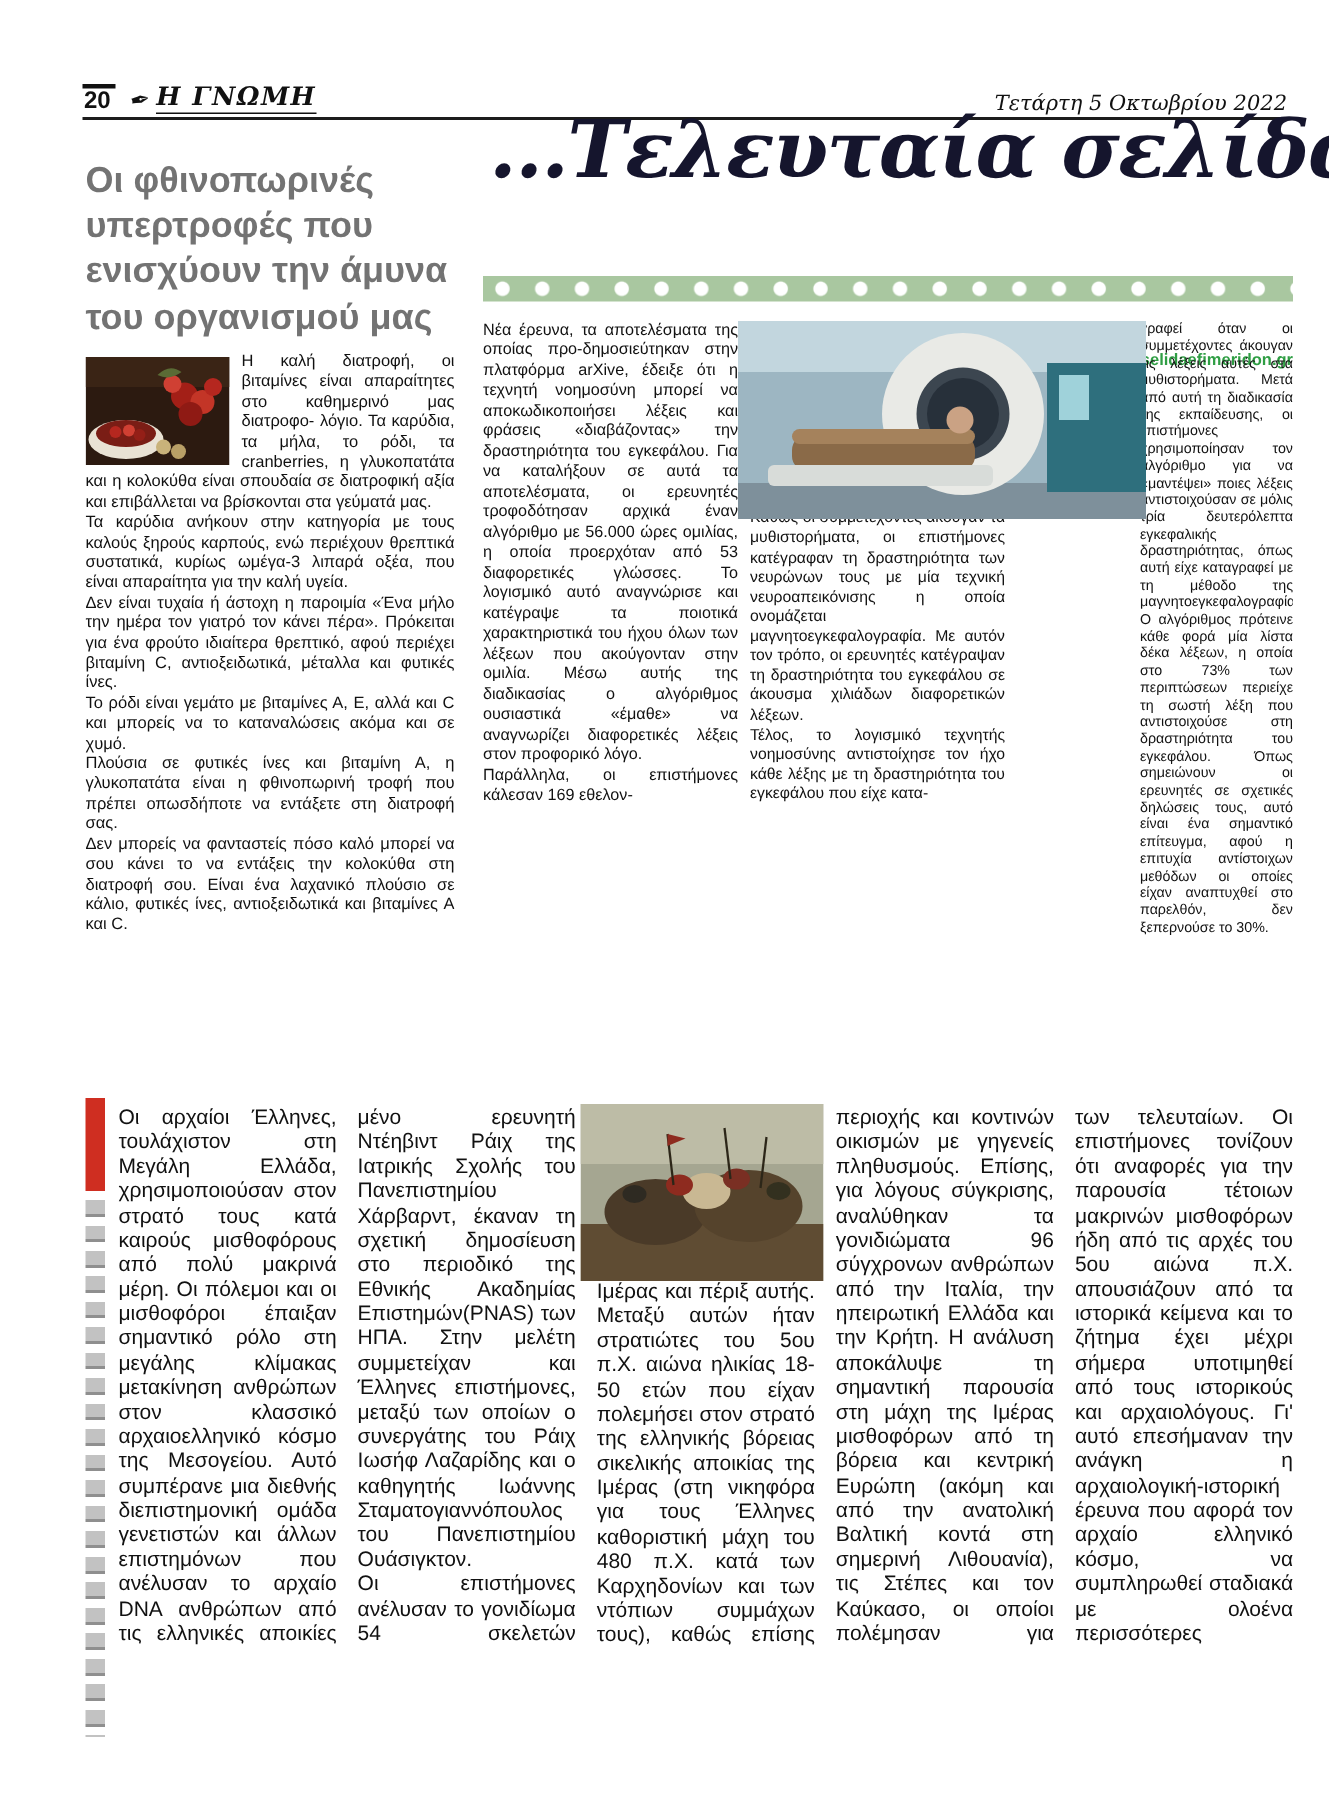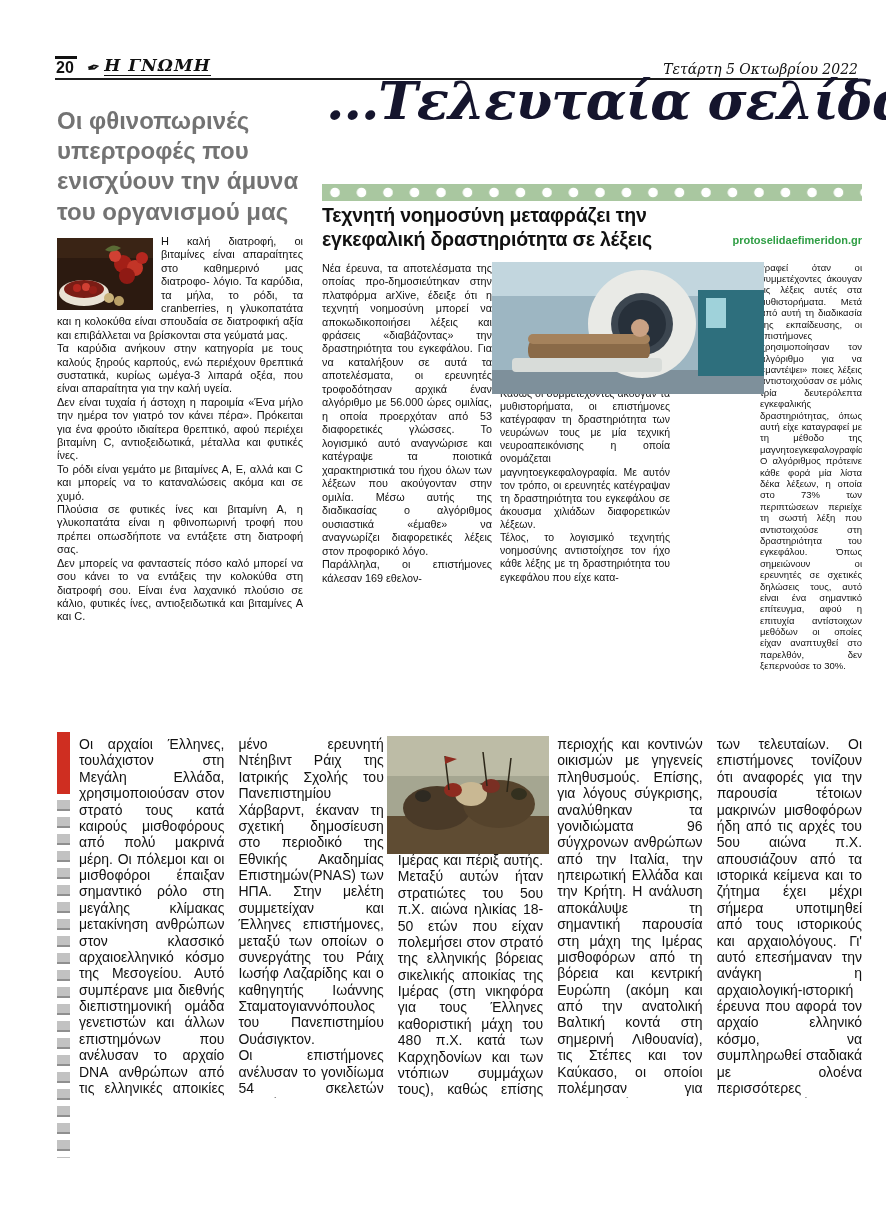--- a/index.html
+++ b/index.html
@@ -81,21 +81,20 @@
     </svg>
     <div class="body-text">Η καλή διατροφή, οι βιταμίνες είναι απαραίτητες στο καθημερινό μας διατροφο- λόγιο. Τα καρύδια, τα μήλα, το ρόδι, τα cranberries, η γλυκοπατάτα και η κολοκύθα είναι σπουδαία σε διατροφική αξία και επιβάλλεται να βρίσκονται στα γεύματά μας.
 Τα καρύδια ανήκουν στην κατηγορία με τους καλούς ξηρούς καρπούς, ενώ περιέχουν θρεπτικά συστατικά, κυρίως ωμέγα-3 λιπαρά οξέα, που είναι απαραίτητα για την καλή υγεία.
 Δεν είναι τυχαία ή άστοχη η παροιμία «Ένα μήλο την ημέρα τον γιατρό τον κάνει πέρα». Πρόκειται για ένα φρούτο ιδιαίτερα θρεπτικό, αφού περιέχει βιταμίνη C, αντιοξειδωτικά, μέταλλα και φυτικές ίνες.
 Το ρόδι είναι γεμάτο με βιταμίνες Α, Ε, αλλά και C και μπορείς να το καταναλώσεις ακόμα και σε χυμό.
 Πλούσια σε φυτικές ίνες και βιταμίνη Α, η γλυκοπατάτα είναι η φθινοπωρινή τροφή που πρέπει οπωσδήποτε να εντάξετε στη διατροφή σας.
 Δεν μπορείς να φανταστείς πόσο καλό μπορεί να σου κάνει το να εντάξεις την κολοκύθα στη διατροφή σου. Είναι ένα λαχανικό πλούσιο σε κάλιο, φυτικές ίνες, αντιοξειδωτικά και βιταμίνες Α και C.</div>
   </div>
 
   <div class="ai-article">
-    <h2 class="ai-headline">Τεχνητή νοημοσύνη μεταφράζει την εγκεφαλική δραστηριότητα σε λέξεις</h2>
     <div class="watermark">protoselidaefimeridon.gr</div>
     <div class="ai-body">
       <div class="ai-col1">Νέα έρευνα, τα αποτελέσματα της οποίας προ-δημοσιεύτηκαν στην πλατφόρμα arXive, έδειξε ότι η τεχνητή νοημοσύνη μπορεί να αποκωδικοποιήσει λέξεις και φράσεις «διαβάζοντας» την δραστηριότητα του εγκεφάλου. Για να καταλήξουν σε αυτά τα αποτελέσματα, οι ερευνητές τροφοδότησαν αρχικά έναν αλγόριθμο με 56.000 ώρες ομιλίας, η οποία προερχόταν από 53 διαφορετικές γλώσσες. Το λογισμικό αυτό αναγνώρισε και κατέγραψε τα ποιοτικά χαρακτηριστικά του ήχου όλων των λέξεων που ακούγονταν στην ομιλία. Μέσω αυτής της διαδικασίας ο αλγόριθμος ουσιαστικά «έμαθε» να αναγνωρίζει διαφορετικές λέξεις στον προφορικό λόγο.
 Παράλληλα, οι επιστήμονες κάλεσαν 169 εθελον-</div>
       <div class="ai-col2">τές να ακούσουν μερικά μαγνητοφωνημένα μυθιστορήματα. Καθώς οι συμμετέχοντες άκουγαν τα μυθιστορήματα, οι επιστήμονες κατέγραφαν τη δραστηριότητα των νευρώνων τους με μία τεχνική νευροαπεικόνισης η οποία ονομάζεται μαγνητοεγκεφαλογραφία. Με αυτόν τον τρόπο, οι ερευνητές κατέγραψαν τη δραστηριότητα του εγκεφάλου σε άκουσμα χιλιάδων διαφορετικών λέξεων.
 Τέλος, το λογισμικό τεχνητής νοημοσύνης αντιστοίχησε τον ήχο κάθε λέξης με τη δραστηριότητα του εγκεφάλου που είχε κατα-</div>
       <div class="ai-col3">γραφεί όταν οι συμμετέχοντες άκουγαν τις λέξεις αυτές στα μυθιστορήματα. Μετά από αυτή τη διαδικασία της εκπαίδευσης, οι επιστήμονες χρησιμοποίησαν τον αλγόριθμο για να «μαντέψει» ποιες λέξεις αντιστοιχούσαν σε μόλις τρία δευτερόλεπτα εγκεφαλικής δραστηριότητας, όπως αυτή είχε καταγραφεί με τη μέθοδο της μαγνητοεγκεφαλογραφίας. Ο αλγόριθμος πρότεινε κάθε φορά μία λίστα δέκα λέξεων, η οποία στο 73% των περιπτώσεων περιείχε τη σωστή λέξη που αντιστοιχούσε στη δραστηριότητα του εγκεφάλου. Όπως σημειώνουν οι ερευνητές σε σχετικές δηλώσεις τους, αυτό είναι ένα σημαντικό επίτευγμα, αφού η επιτυχία αντίστοιχων μεθόδων οι οποίες είχαν αναπτυχθεί στο παρελθόν, δεν ξεπερνούσε το 30%.</div>
       <svg class="mri-photo" viewBox="0 0 272 132" aria-hidden="true">
         <rect width="272" height="132" fill="#9db6c2"></rect>
         <rect width="272" height="34" fill="#c2d6de"></rect>

